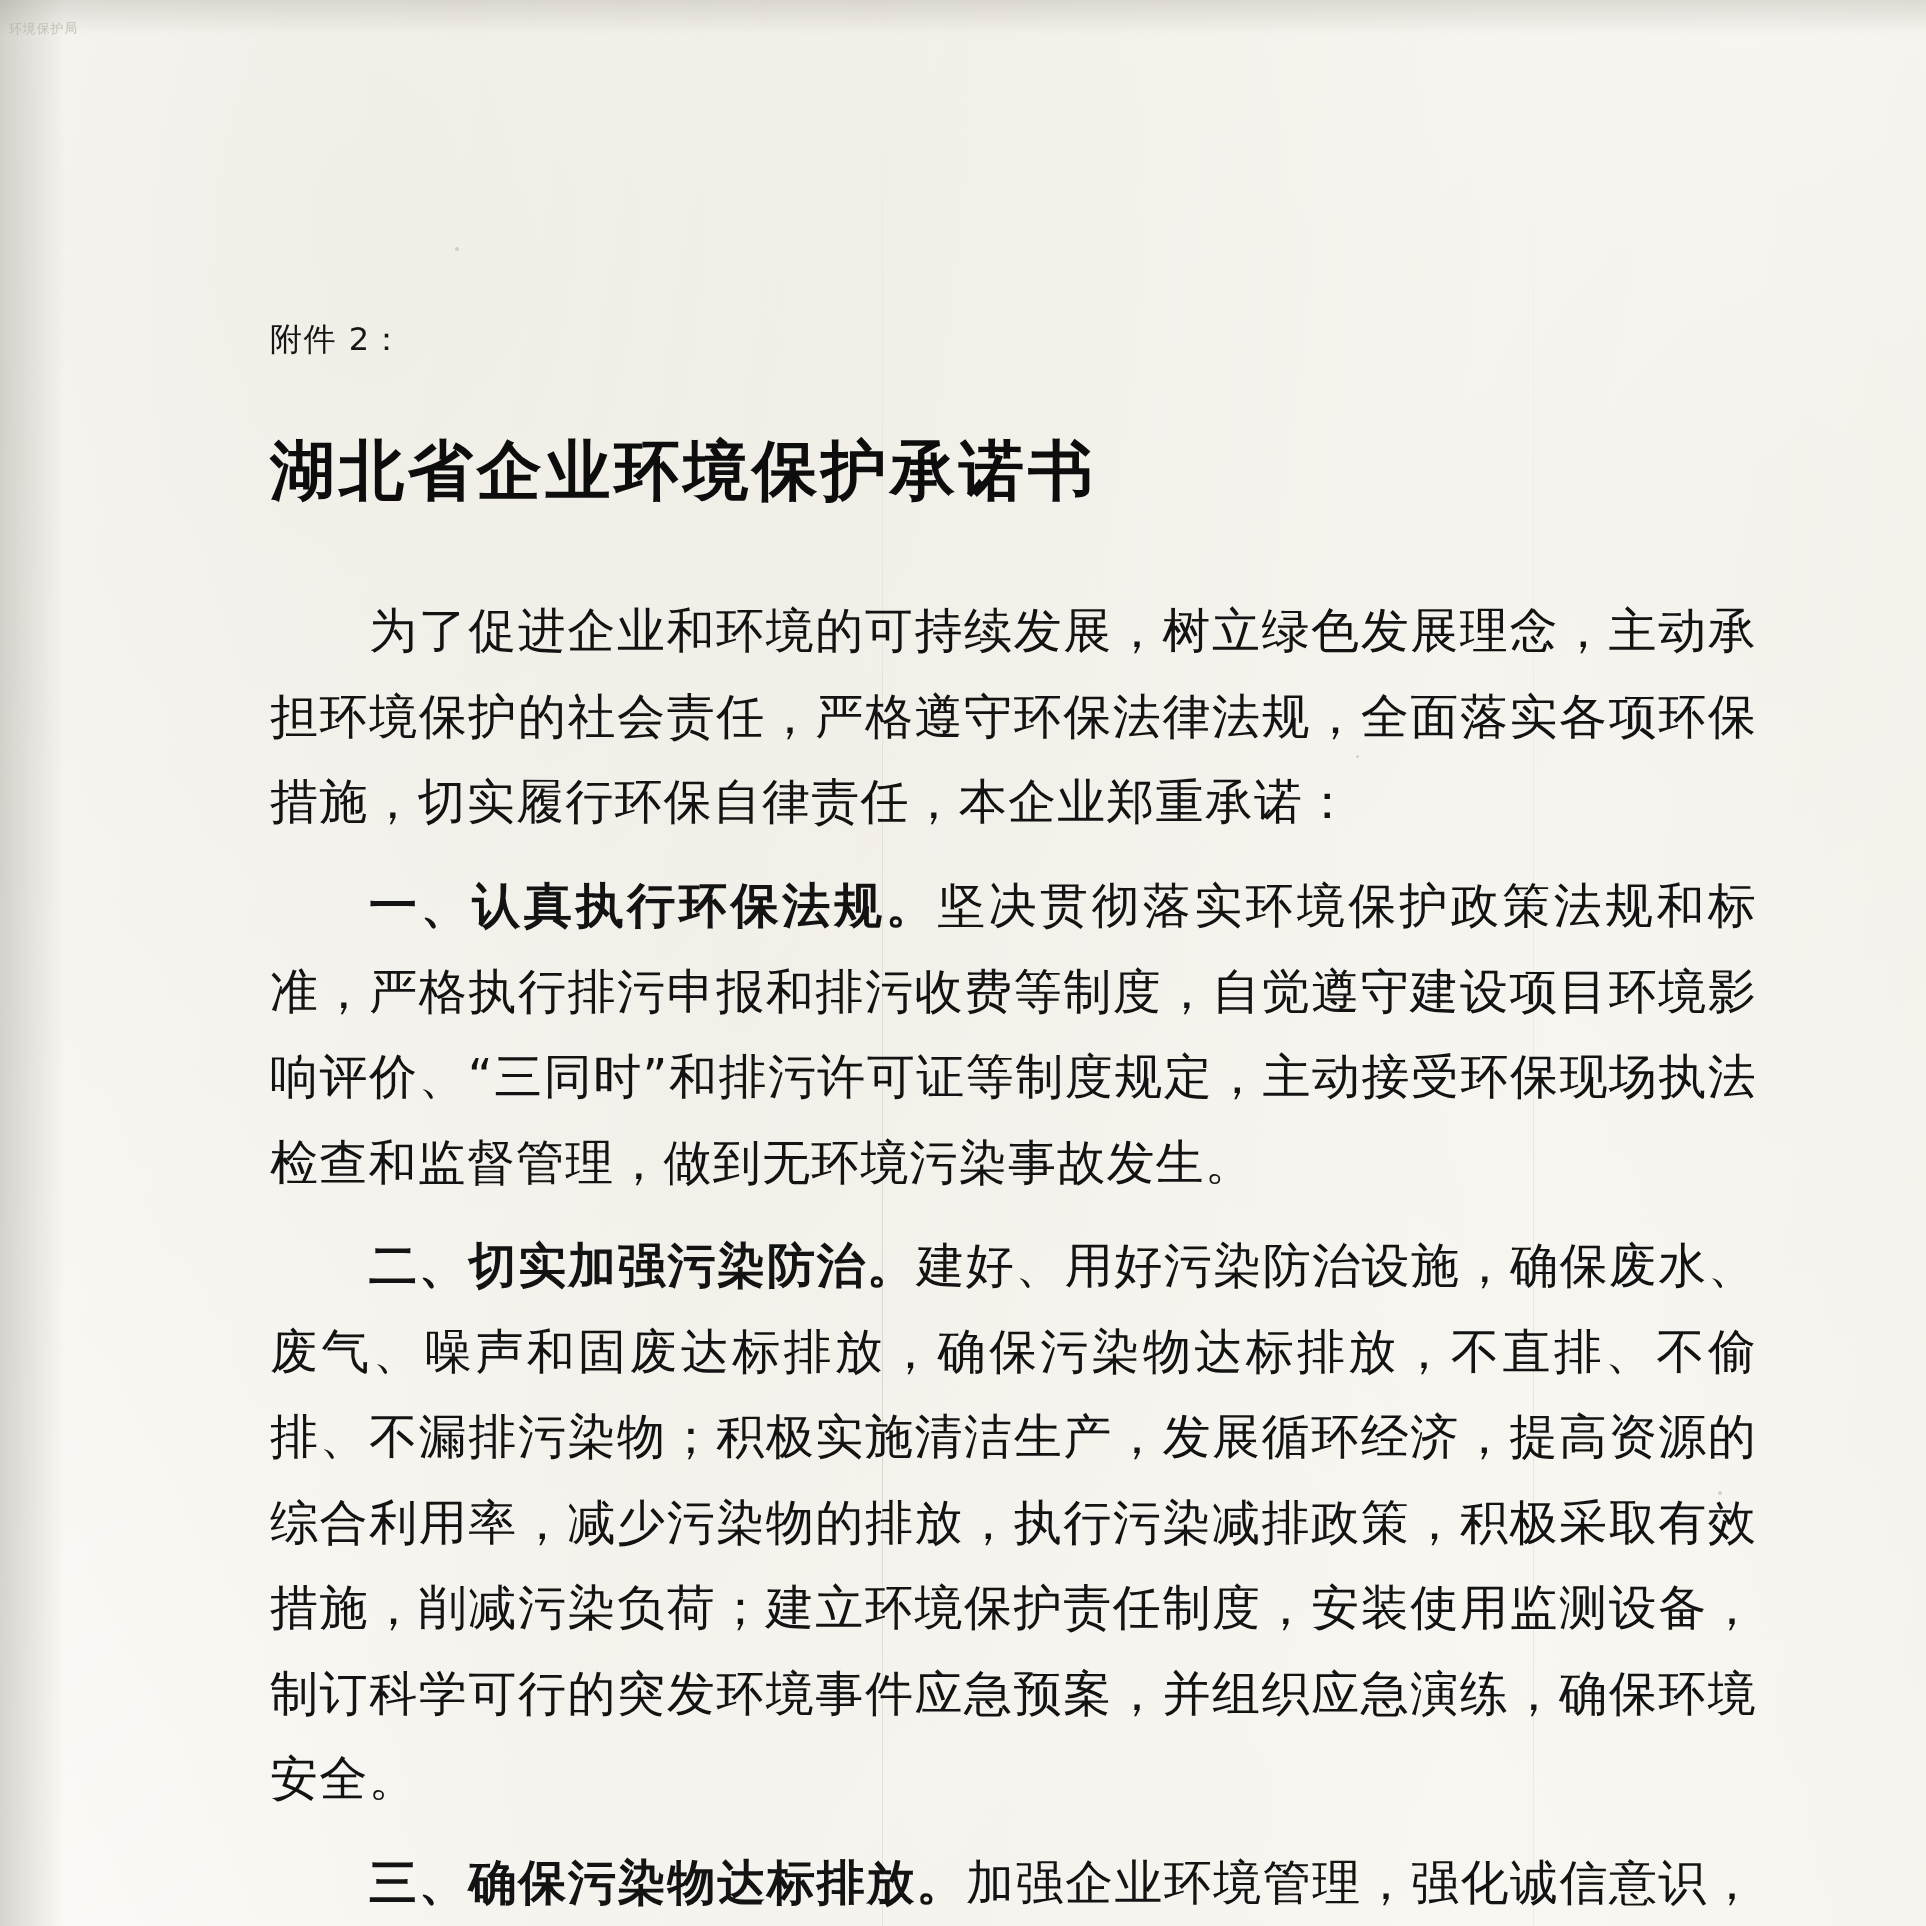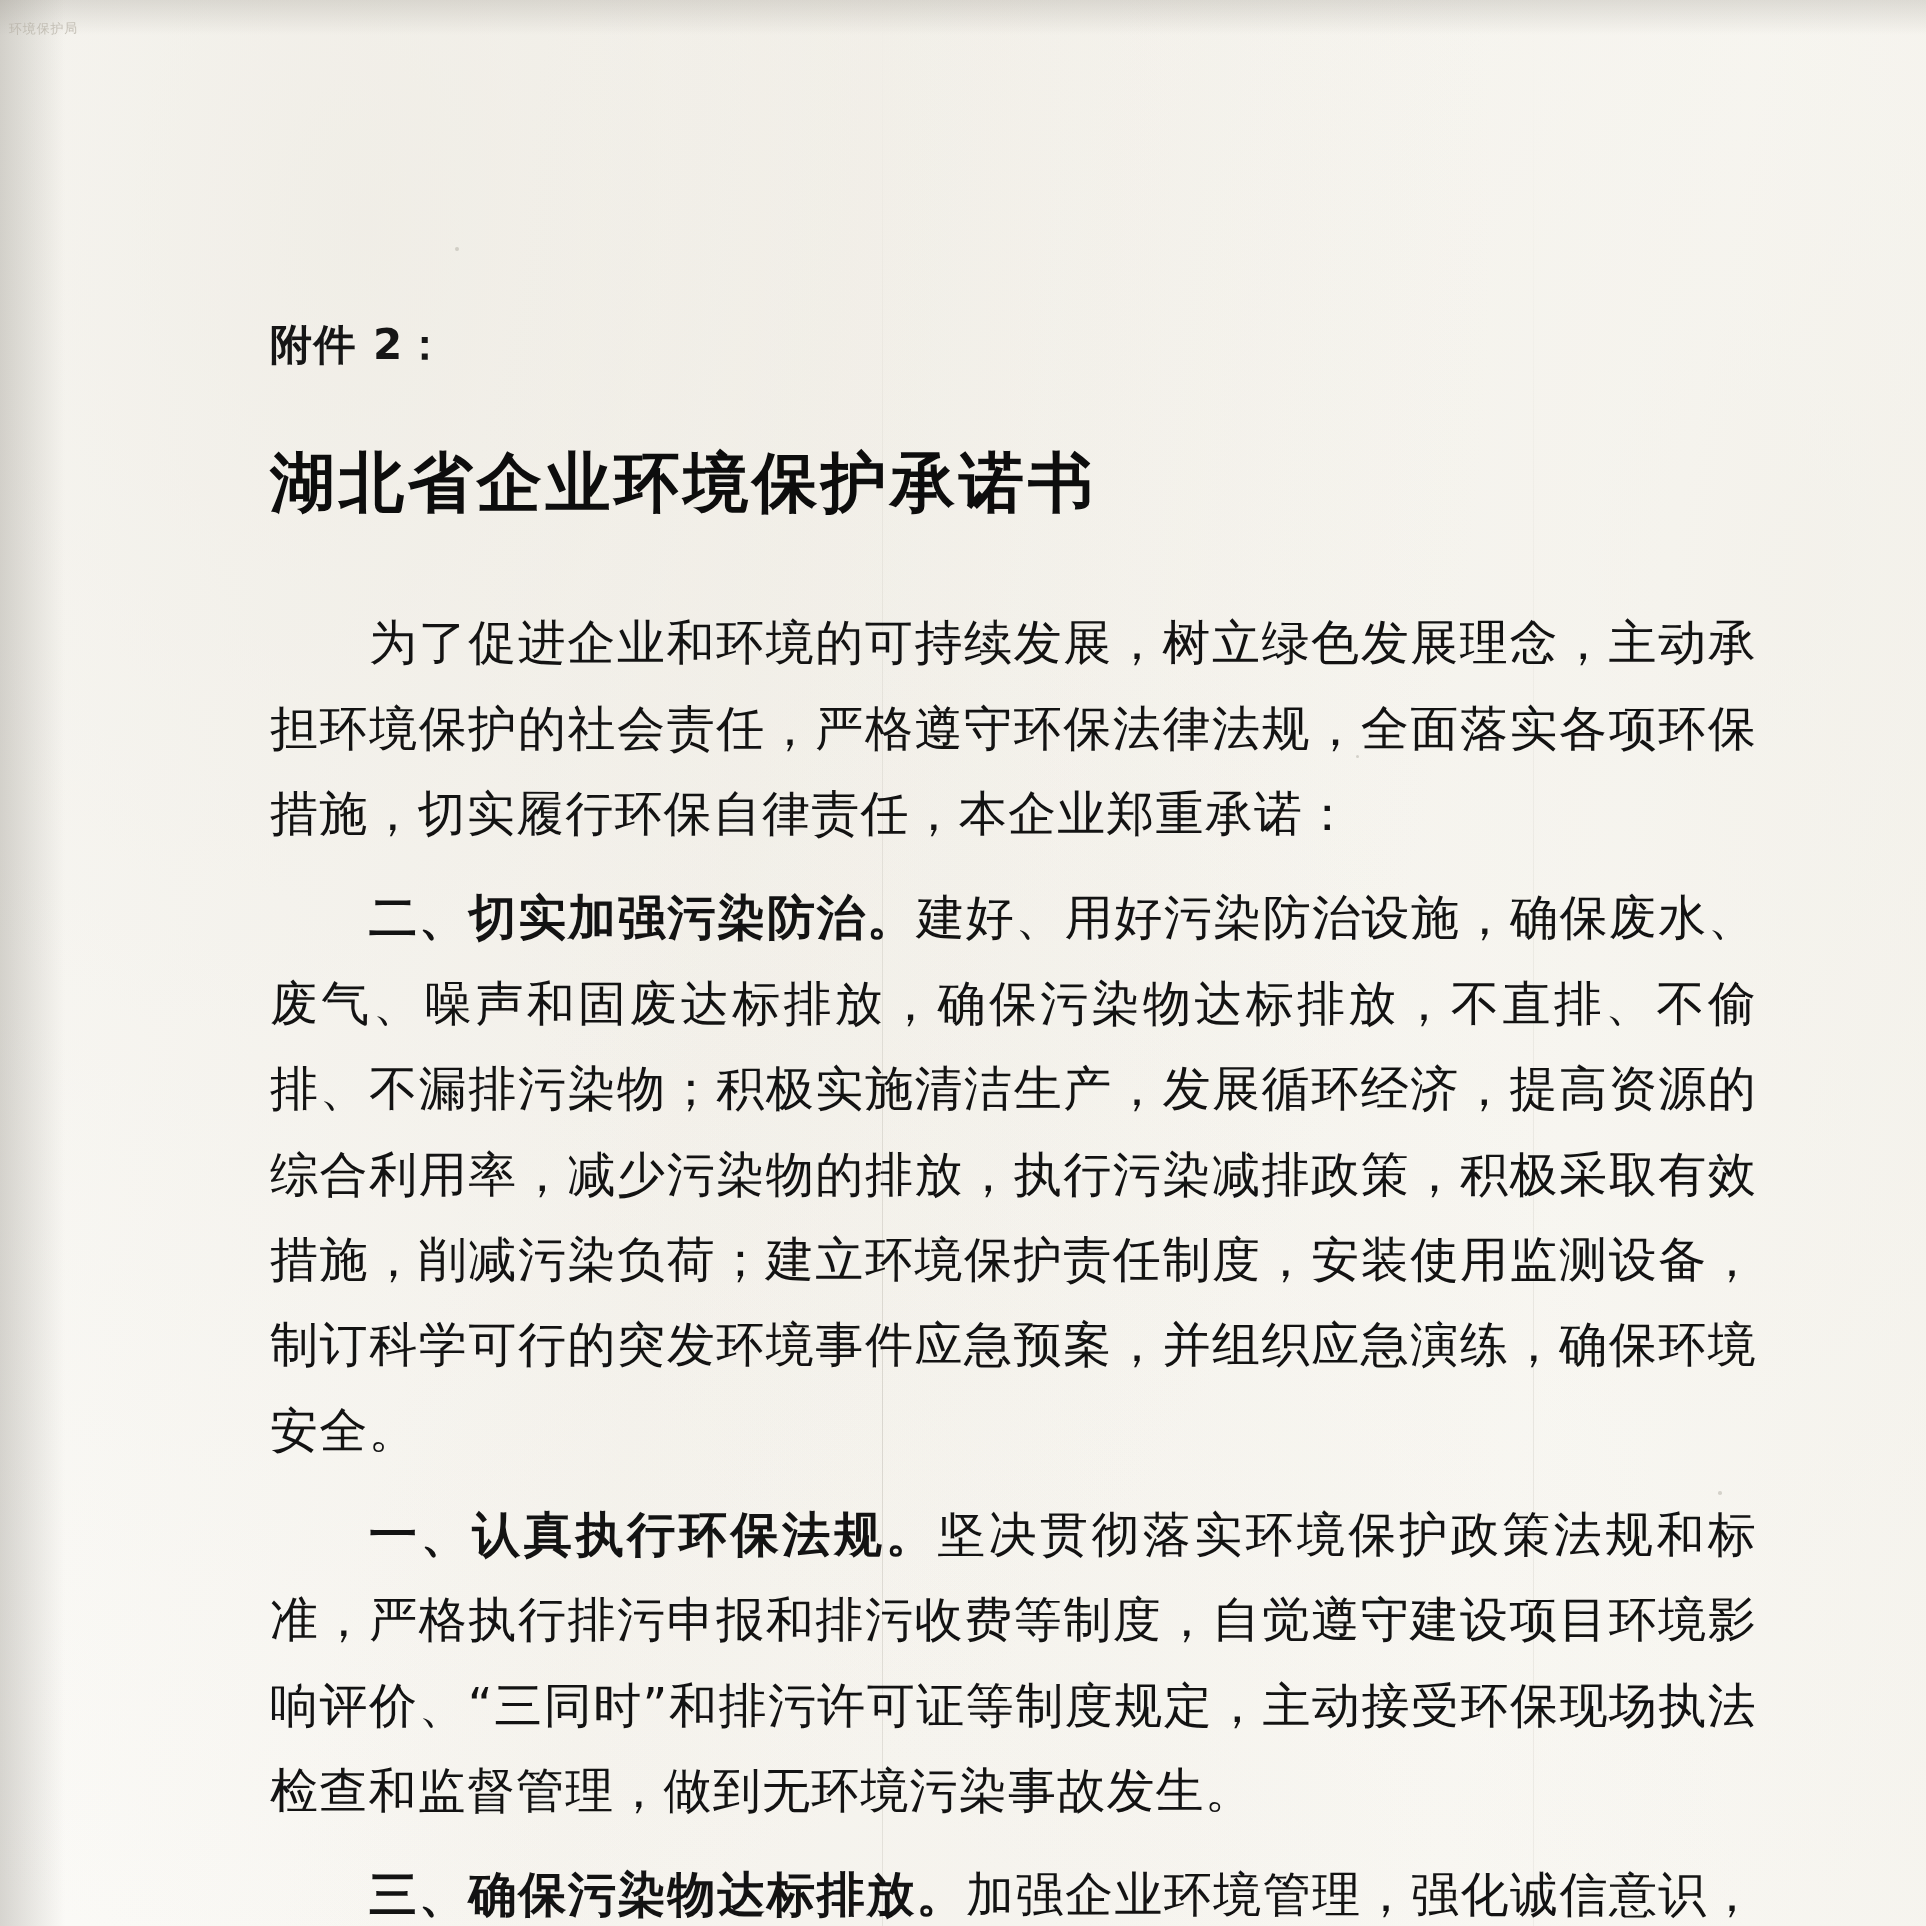--- a/index.html
+++ b/index.html
@@ -60,26 +60,26 @@
   }
 
   .content {
     position: absolute;
     left: 270px;
     top: 320px;
     width: 1487px;
   }
 
   .attachment-label {
-    font-size: 42px;
+    font-size: 32px;
     line-height: 1.2;
     color: #161616;
     letter-spacing: 1.5px;
     font-family: "DejaVu Sans", "Liberation Sans", sans-serif;
-    font-weight: 700;
+    font-weight: 400;
   }
 
   .doc-title {
     margin-top: 69px;
     text-align: left;
     font-size: 65px;
     font-weight: 700;
     color: #0d0d0d;
     letter-spacing: 3.9px;
     font-family: "DejaVu Sans", "Liberation Sans", sans-serif;
@@ -137,25 +137,25 @@
 
     <h1 class="doc-title">湖北省企业环境保护承诺书</h1>
 
     <div class="body-block">
 
       <p class="para">
         <span class="lead"></span><span>为了促进企业和环境的可持续发展，树立绿色发展理念，主动承担环境保护的社会责任，严格遵守环保法律法规，全面落实各项环保措施，切实履行环保自律责任，本企业郑重承诺：</span>
       </p>
 
       <p class="para">
-        <span class="lead">二、切实加强污染防治。</span><span>建好、用好污染防治设施，确保废水、废气、噪声和固废达标排放，确保污染物达标排放，不直排、不偷排、不漏排污染物；积极实施清洁生产，发展循环经济，提高资源的综合利用率，减少污染物的排放，执行污染减排政策，积极采取有效措施，削减污染负荷；建立环境保护责任制度，安装使用监测设备，制订科学可行的突发环境事件应急预案，并组织应急演练，确保环境安全。</span>
+        <span class="lead">一、认真执行环保法规。</span><span>坚决贯彻落实环境保护政策法规和标准，严格执行排污申报和排污收费等制度，自觉遵守建设项目环境影响评价、“三同时”和排污许可证等制度规定，主动接受环保现场执法检查和监督管理，做到无环境污染事故发生。</span>
       </p>
 
       <p class="para">
-        <span class="lead">一、认真执行环保法规。</span><span>坚决贯彻落实环境保护政策法规和标准，严格执行排污申报和排污收费等制度，自觉遵守建设项目环境影响评价、“三同时”和排污许可证等制度规定，主动接受环保现场执法检查和监督管理，做到无环境污染事故发生。</span>
+        <span class="lead">二、切实加强污染防治。</span><span>建好、用好污染防治设施，确保废水、废气、噪声和固废达标排放，确保污染物达标排放，不直排、不偷排、不漏排污染物；积极实施清洁生产，发展循环经济，提高资源的综合利用率，减少污染物的排放，执行污染减排政策，积极采取有效措施，削减污染负荷；建立环境保护责任制度，安装使用监测设备，制订科学可行的突发环境事件应急预案，并组织应急演练，确保环境安全。</span>
       </p>
 
       <p class="para">
         <span class="lead">三、确保污染物达标排放。</span><span>加强企业环境管理，强化诚信意识，恪守环保信用，将诚信理念贯穿于企业生产经营全过程，全力打造“资源节约型和环境友好型”企业品牌。扎实推进企业环境信息公开工作，主动公开排污信息，处理好厂群关系，自觉维护好群众的环境权益，自觉接受社会公众和新闻媒体监督。这是我们</span>
       </p>
 
     </div>
   </div>
 
 </div>

